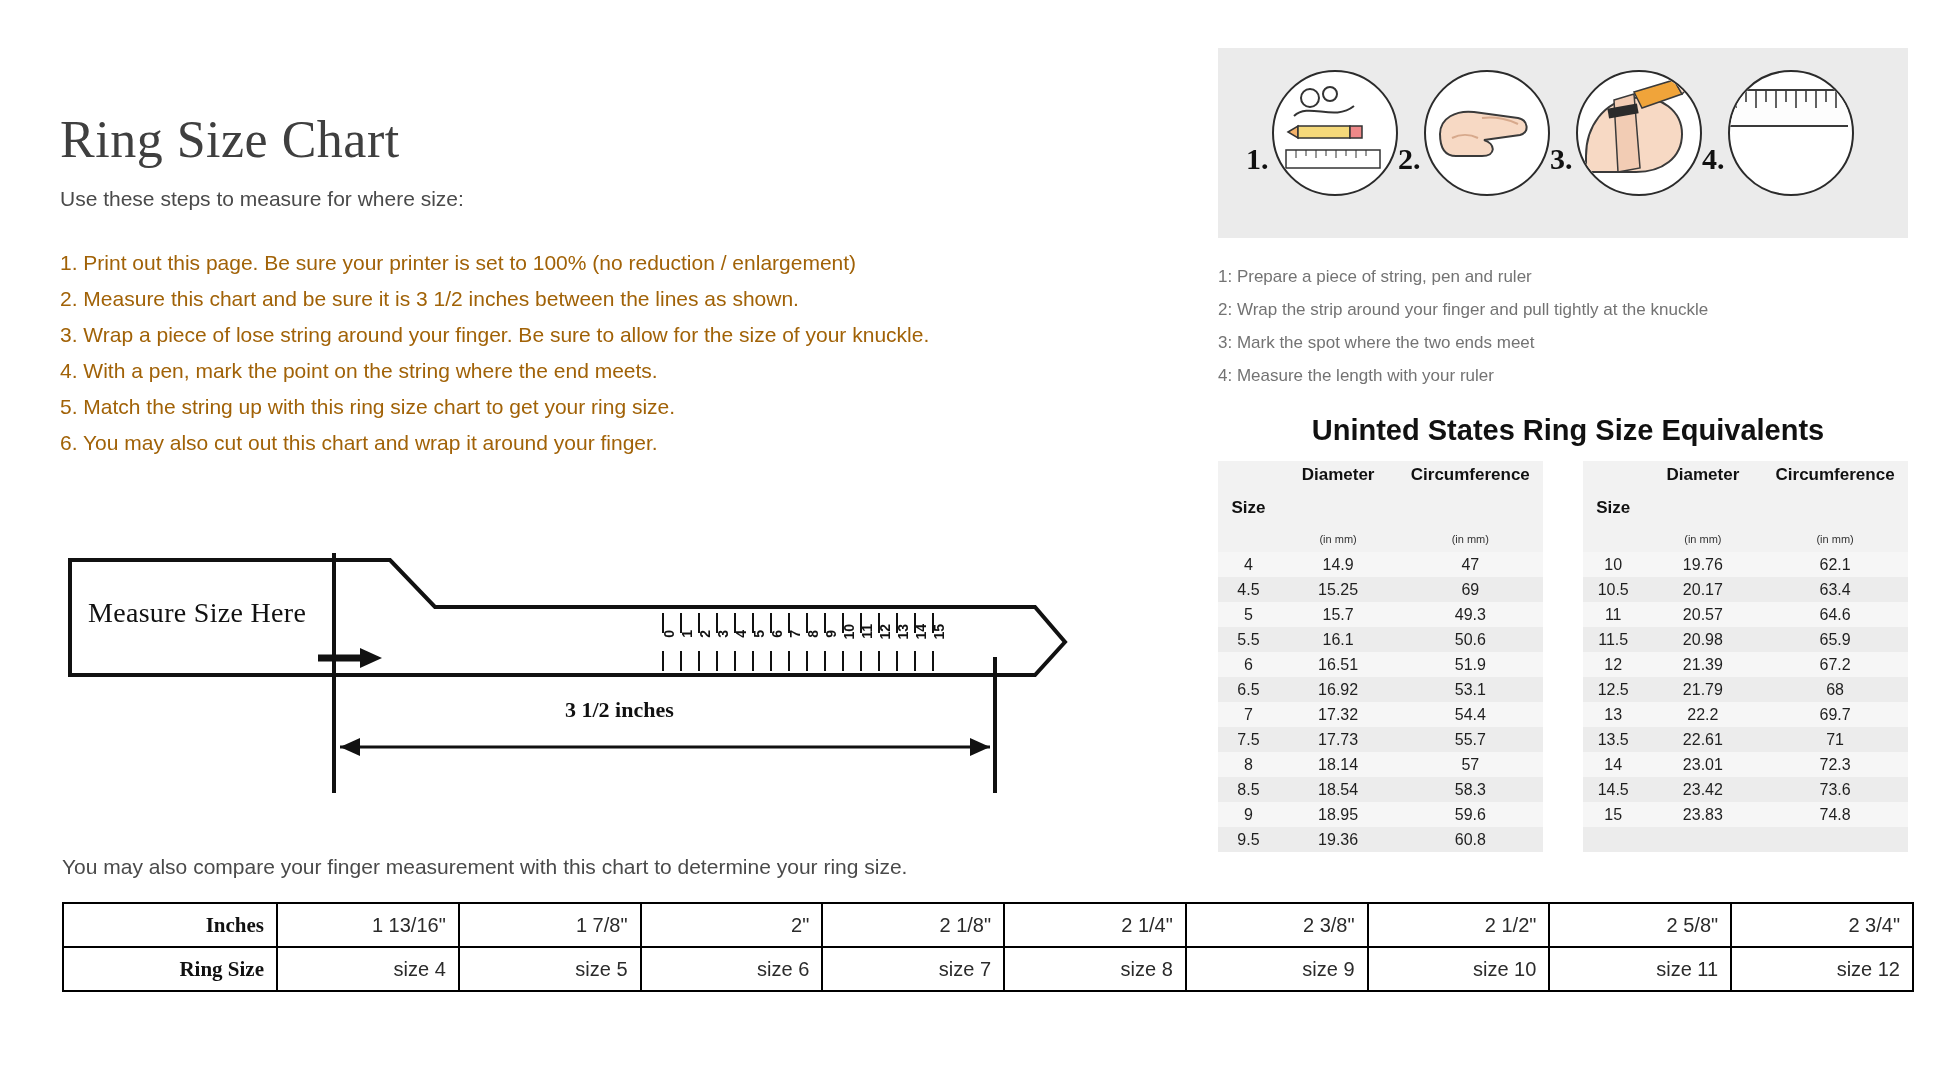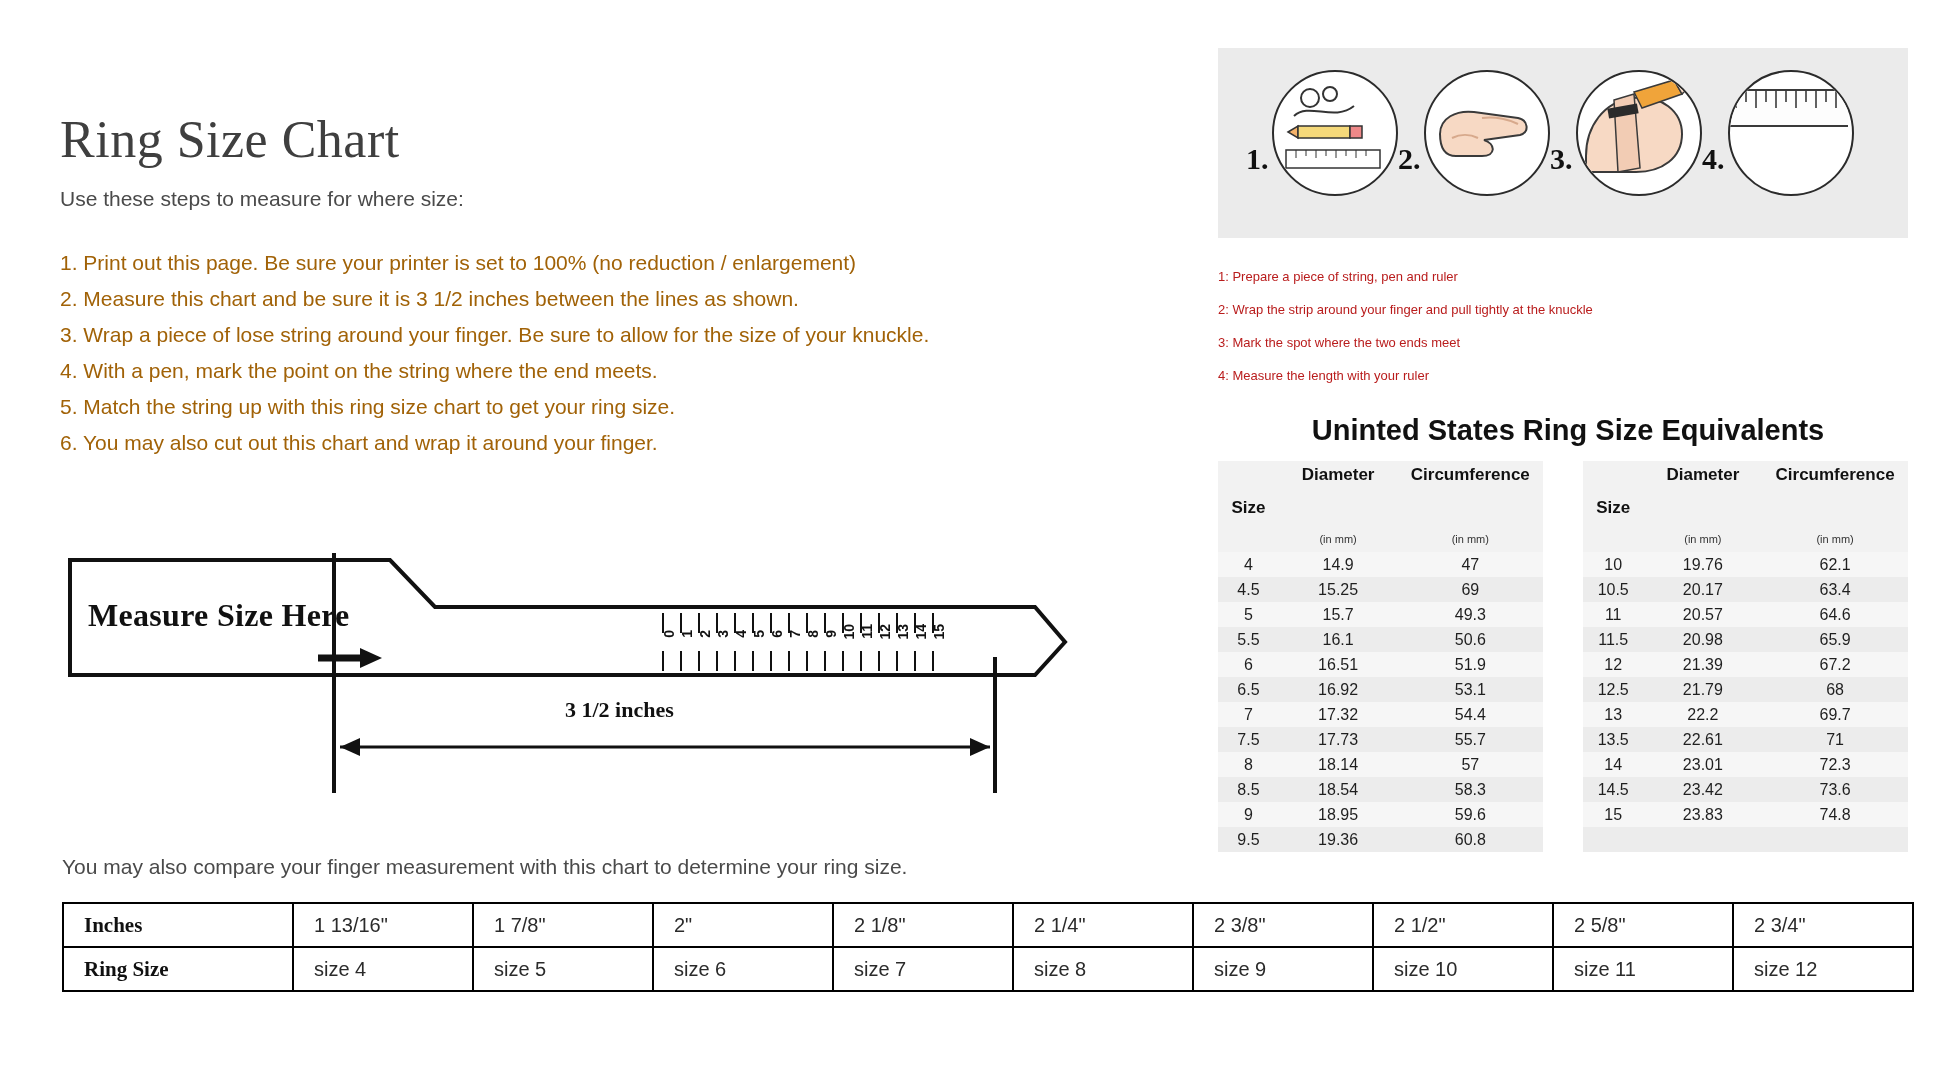--- a/index.html
+++ b/index.html
@@ -59,22 +59,22 @@
     left: 60px;
     top: 545px;
     width: 1010px;
     height: 275px;
   }
   .measure-label {
     position: absolute;
     left: 28px;
     top: 52px;
     font-family: "Liberation Serif", serif;
-    font-weight: bold;
-    font-size: 32px;
+    font-weight: normal;
+    font-size: 28px;
     color: #111;
     letter-spacing: 0.3px;
   }
   .ruler-nums {
     position: absolute;
     left: 607px;
     top: 10px;
     width: 320px;
     height: 110px;
   }
@@ -110,24 +110,25 @@
     position: absolute;
     left: 62px;
     top: 902px;
     width: 1852px;
     border-collapse: collapse;
     table-layout: fixed;
   }
   .inches-table td {
     border: 2px solid #000;
     height: 42px;
-    padding: 0 20px;
+    padding: 0 12px;
     font-size: 20px;
     color: #2b2b2b;
     vertical-align: middle;
+    text-align: right;
   }
   .inches-table td.rowhead {
     font-weight: bold;
     font-family: "Liberation Serif", serif;
     font-size: 21px;
     width: 188px;
     color: #111;
   }
 
   
@@ -174,22 +175,22 @@
     font-weight: bold;
     color: #111;
     font-family: "Liberation Serif", serif;
   }
   .steps-list2 {
     margin: 22px 0 0 0;
     padding: 0;
     list-style: none;
   }
   .steps-list2 li {
-    font-size: 13px;
-    color: #b91c1c;
+    font-size: 17px;
+    color: #737373;
     line-height: 33px;
   }
   .equiv-title {
     text-align: center;
     font-size: 29px;
     font-weight: bold;
     color: #111;
     margin: 22px 0 14px 0;
   }
 

